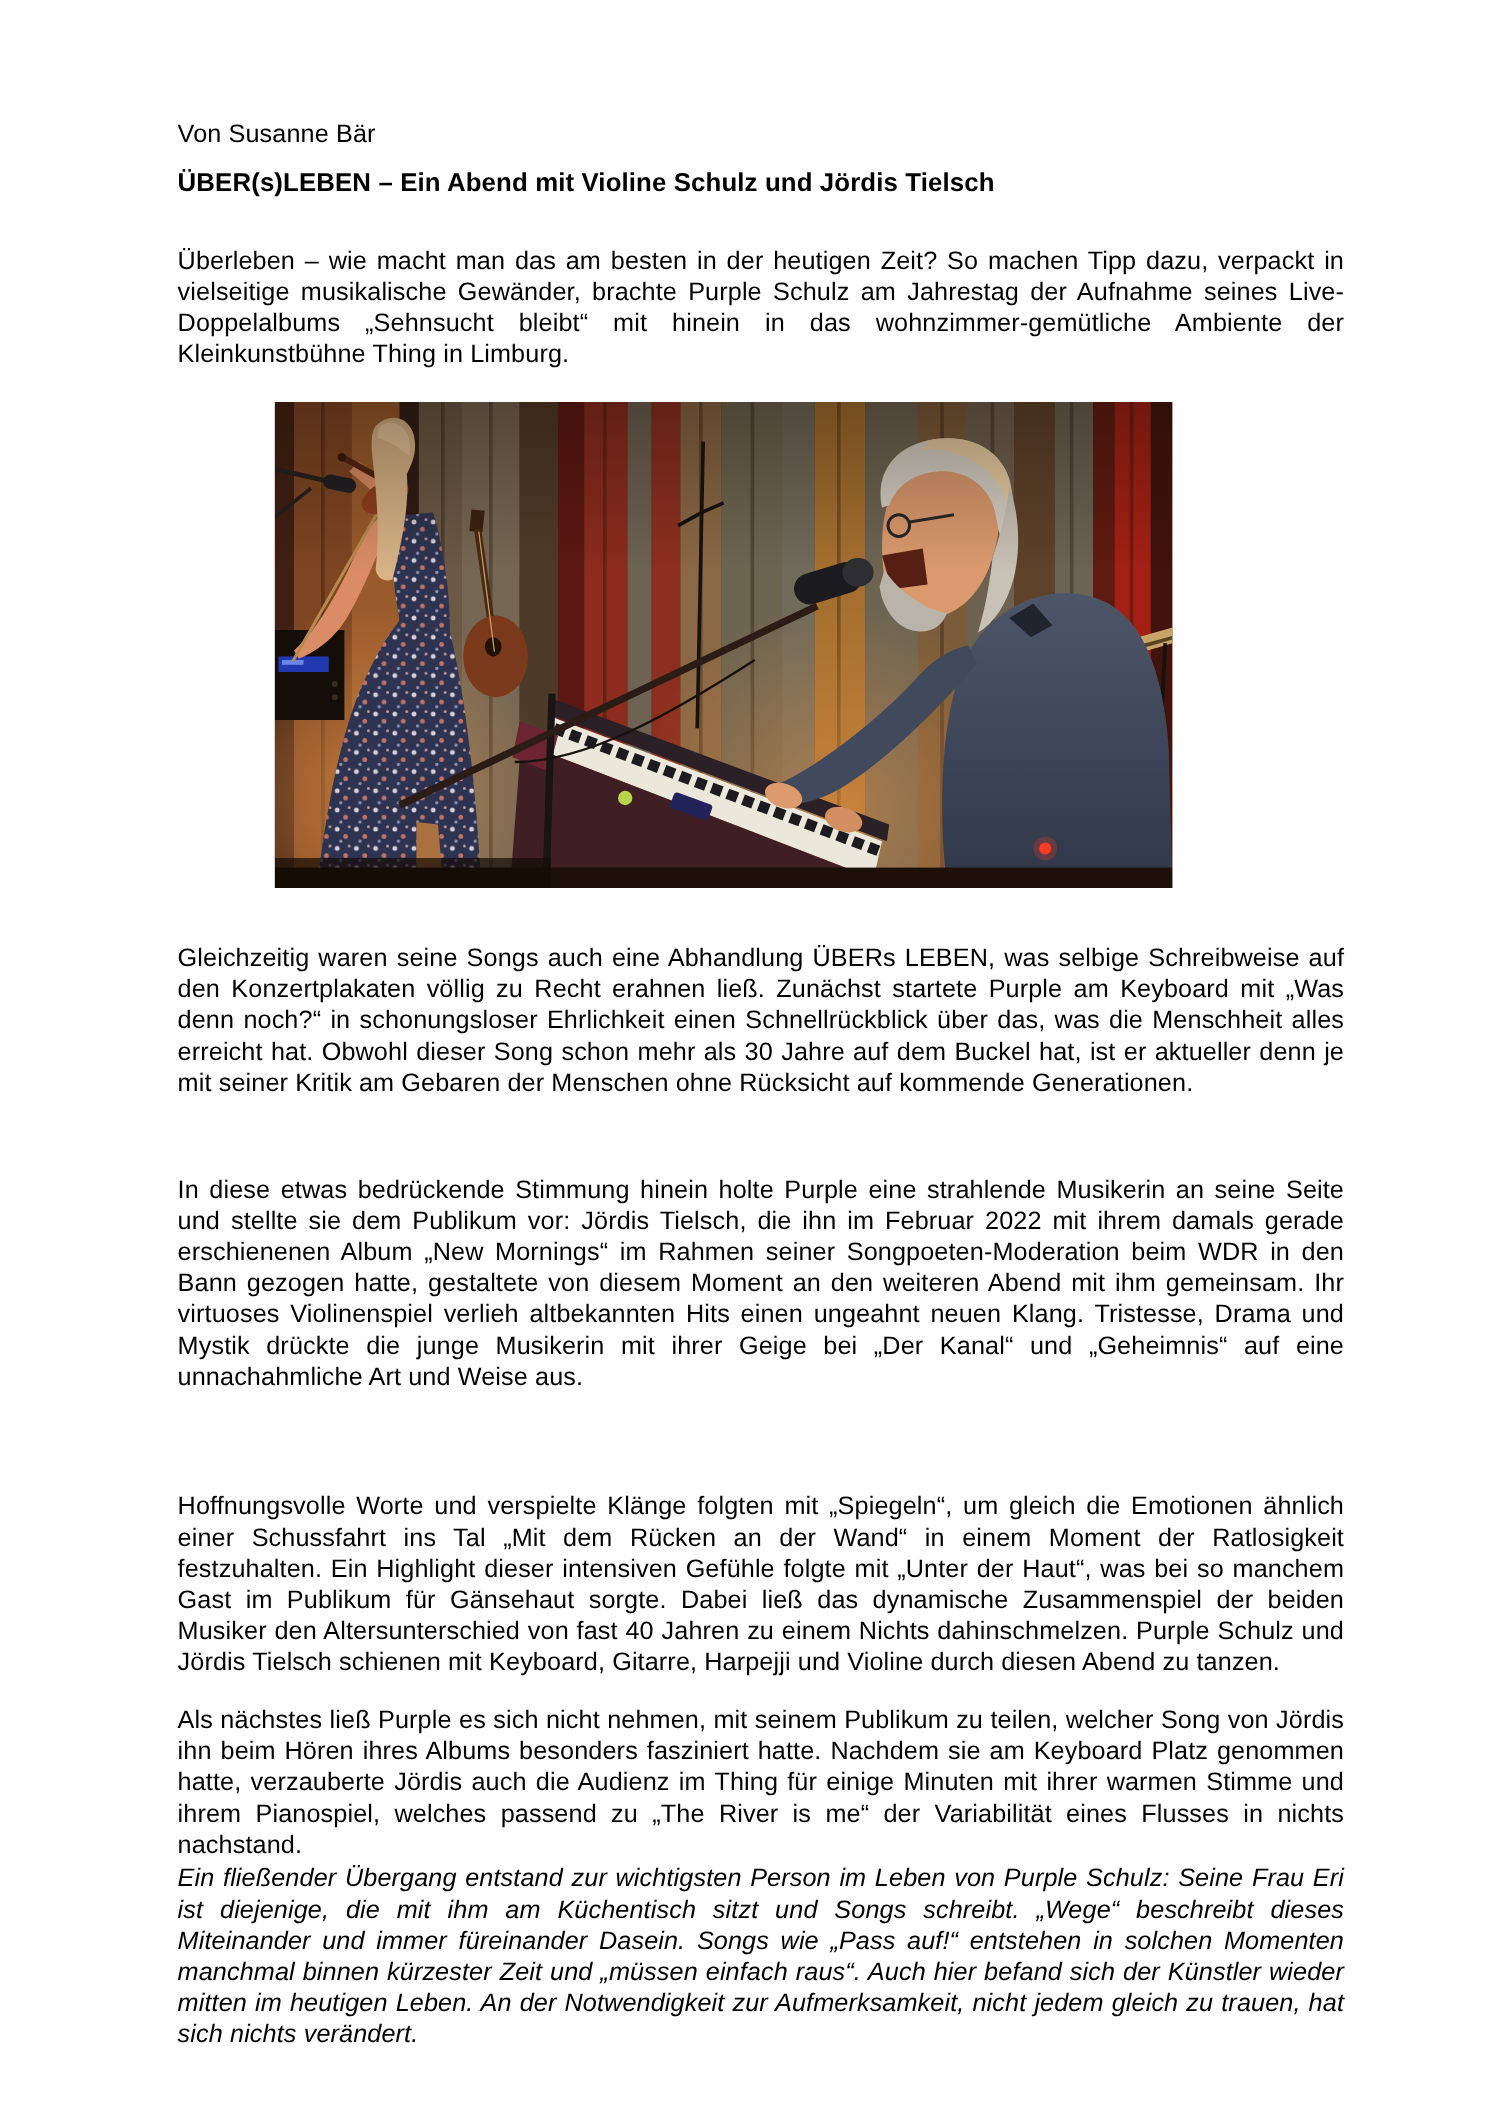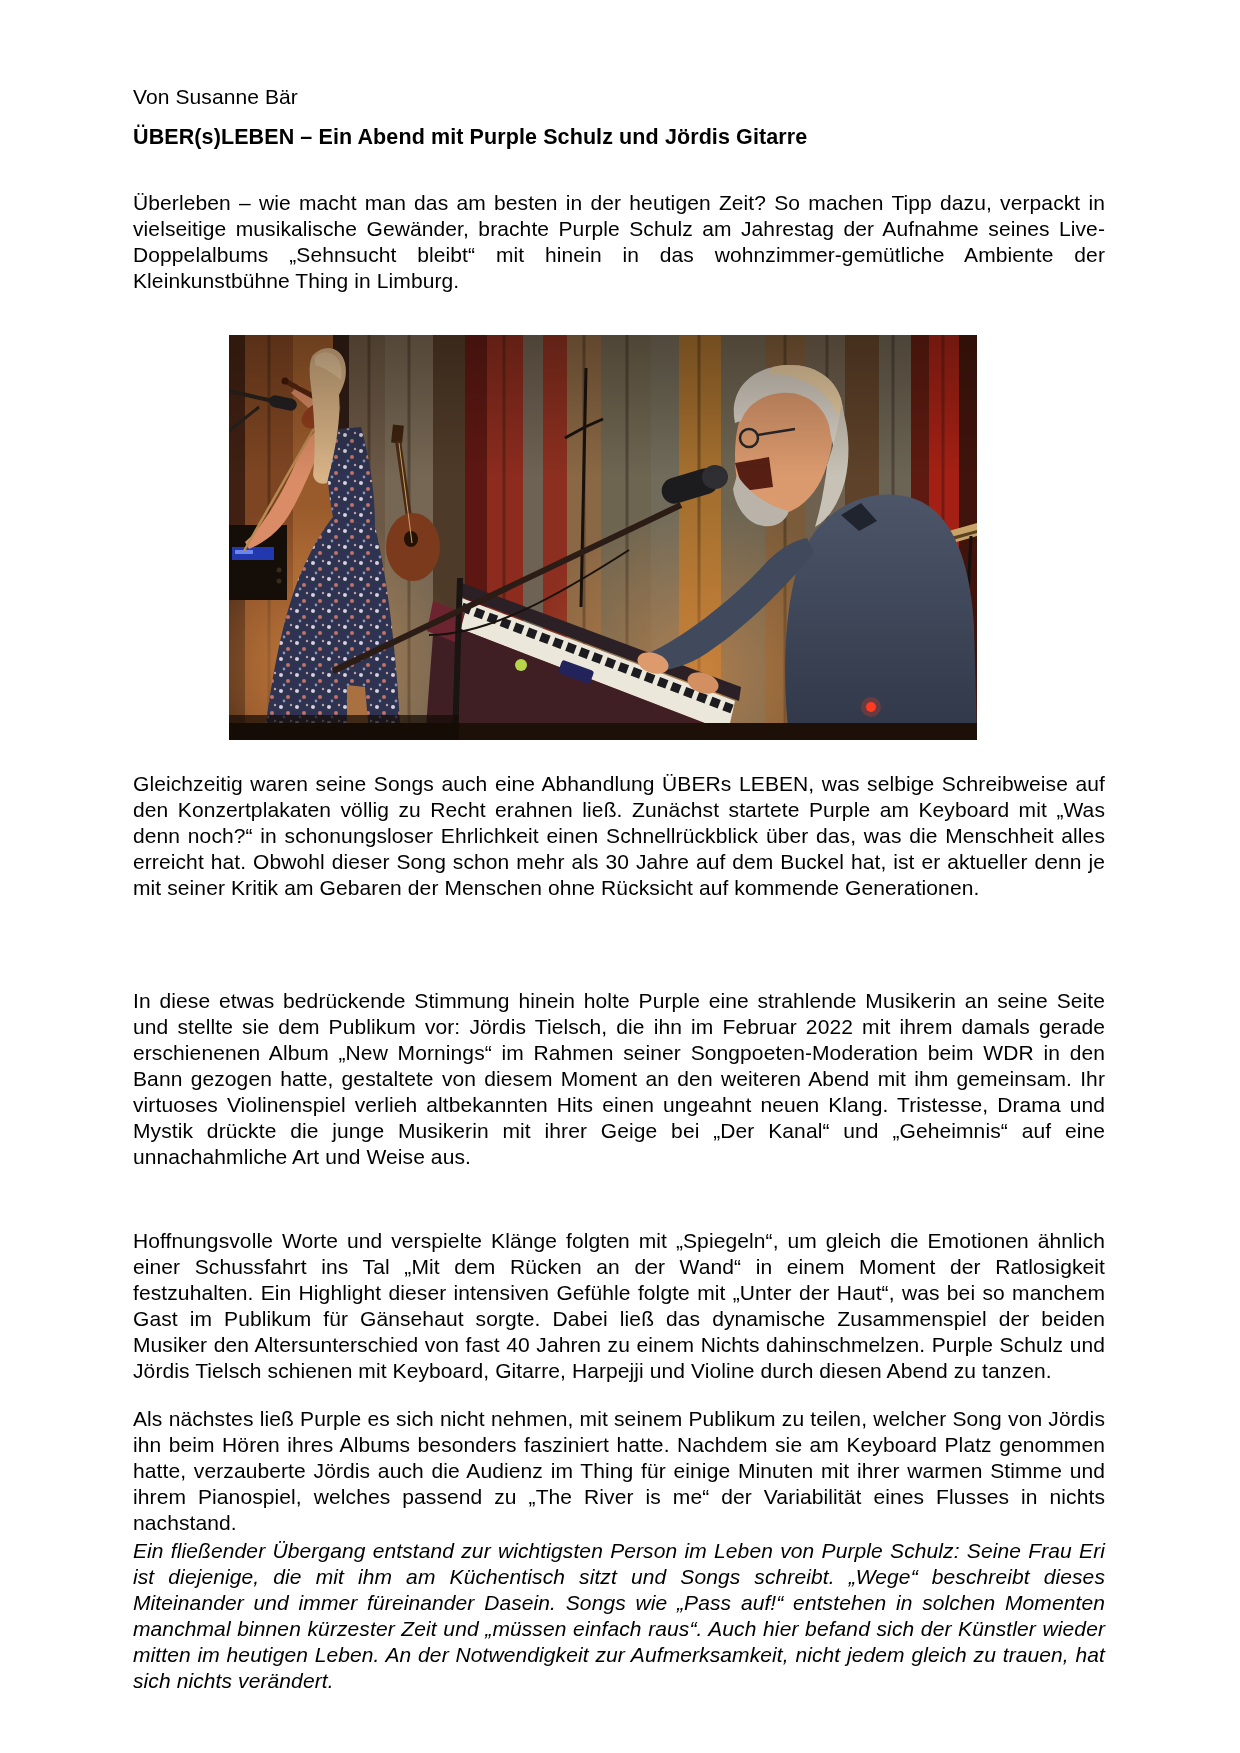--- a/index.html
+++ b/index.html
@@ -3,46 +3,46 @@
 <meta charset="utf-8">
 <style>
   html,body{margin:0;padding:0;background:#ffffff;}
   body{
     width:1240px;height:1753px;position:relative;overflow:hidden;
     font-family:"Liberation Sans","DejaVu Sans",sans-serif;
     color:#000;
   }
   .page{position:absolute;inset:0;background:#fff;}
   .txt{
-    position:absolute;left:133px;width:972px;margin:0;
+    position:absolute;left:133px;width:972px;margin:15px;
     font-size:21px;line-height:26px;text-align:justify;
     letter-spacing:0.1px;
   }
   .byline{top:84px;text-align:left;}
   .title{top:124px;font-weight:bold;font-size:21.5px;text-align:left;}
   .p1{top:190px;}
   .p2{top:771px;}
-  .p3{top:988px;}
+  .p3{top:964px;}
   .p4{top:1228px;}
   .p5{top:1406px;}
   .p6{top:1538px;font-style:italic;}
   figure.photo{
     position:absolute;left:229px;top:335px;width:748px;height:405px;margin:0;
     overflow:hidden;background:#4a3626;
   }
   figure.photo svg{display:block;}
 </style>
 </head>
 <body>
 
 <div class="page">
 
   <p class="txt byline">Von Susanne Bär</p>
 
-  <h1 class="txt title">ÜBER(s)LEBEN – Ein Abend mit Purple Schulz und Jördis Gitarre</h1>
+  <h1 class="txt title">ÜBER(s)LEBEN – Ein Abend mit Violine Schulz und Jördis Tielsch</h1>
 
   <p class="txt p1">Überleben – wie macht man das am besten in der heutigen Zeit? So machen Tipp dazu, verpackt in vielseitige musikalische Gewänder, brachte Purple Schulz am Jahrestag der Aufnahme seines Live-Doppelalbums „Sehnsucht bleibt“ mit hinein in das wohnzimmer-gemütliche Ambiente der Kleinkunstbühne Thing in Limburg.</p>
 
   <figure class="photo">
     <svg viewBox="0 0 748 405" width="748" height="405" xmlns="http://www.w3.org/2000/svg">
       <defs>
         <pattern id="floral" width="16" height="16" patternUnits="userSpaceOnUse">
           <rect width="16" height="16" fill="#2d3350"></rect>
           <circle cx="4" cy="4" r="2" fill="#d9d0da"></circle>
           <circle cx="11" cy="10" r="2" fill="#c07468"></circle>

